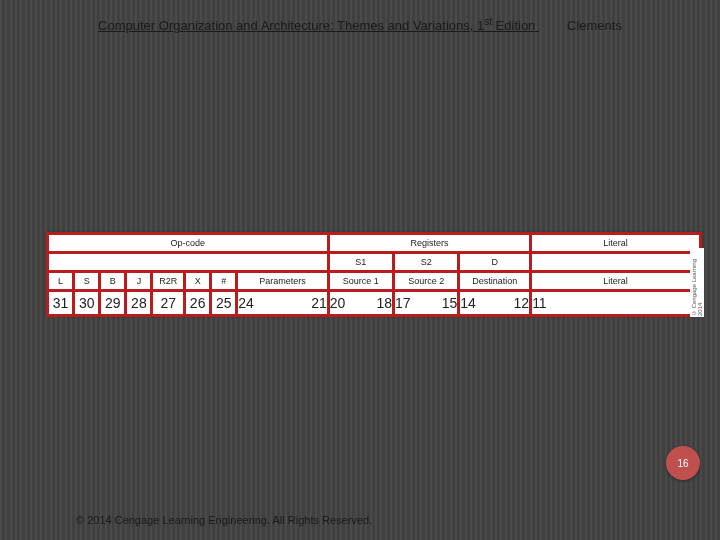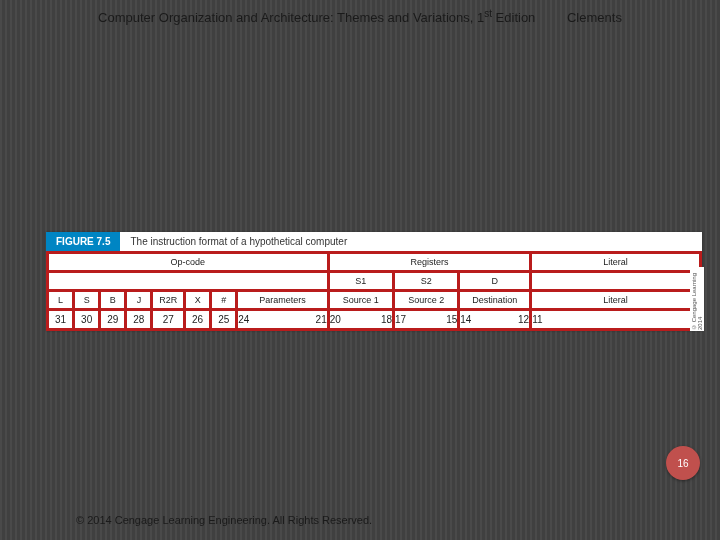--- a/index.html
+++ b/index.html
@@ -14,23 +14,24 @@
       #4a4a4a 2px,
       #404040 2px,
       #404040 5px
     );
     font-family: Arial, sans-serif;
     position: relative;
     overflow: hidden;
   }
   .header {
     text-align: center;
-    padding-top: 8px;
+    padding-top: 16px;
     font-size: 13px;
     color: #1a1a1a;
+    text-decoration: underline;
   }
   .header .eds {
     font-size: 10px;
     vertical-align: super;
   }
   .author {
     display: inline-block;
     margin-left: 28px;
   }
   .figure-wrap {
@@ -83,21 +84,21 @@
     padding: 2px 0;
   }
   .sub-row td {
     border-top: none;
     font-size: 9px;
     padding: 2px 0;
   }
   .bit-row td {
     border: none;
     background: transparent;
-    font-size: 10px;
+    font-size: 14px;
     padding: 2px 1px 0 1px;
     text-align: left;
   }
   .copyright-side {
     position: absolute;
     right: -2px;
     top: 16px;
     font-size: 6px;
     color: #555;
     writing-mode: vertical-rl;
@@ -134,24 +135,20 @@
 </style>
 </head>
 <body>
 
 <div class="header">
   <span>Computer Organization and Architecture: Themes and Variations, 1</span><span class="eds">st</span><span> Edition</span>
   <span class="author">Clements</span>
 </div>
 
 <div class="figure-wrap">
-  <div class="fig-title-row">
-    <div class="fig-badge">FIGURE 7.5</div>
-    <div class="fig-caption">The instruction format of a hypothetical computer</div>
-  </div>
   <div class="diagram">
     <span class="copyright-side">© Cengage Learning 2014</span>
     <table class="instr">
       <colgroup>
         <col style="width:4%">
           <col style="width:4%">
           <col style="width:4%">
           <col style="width:4%">
         <col style="width:5%">
           <col style="width:4%">

